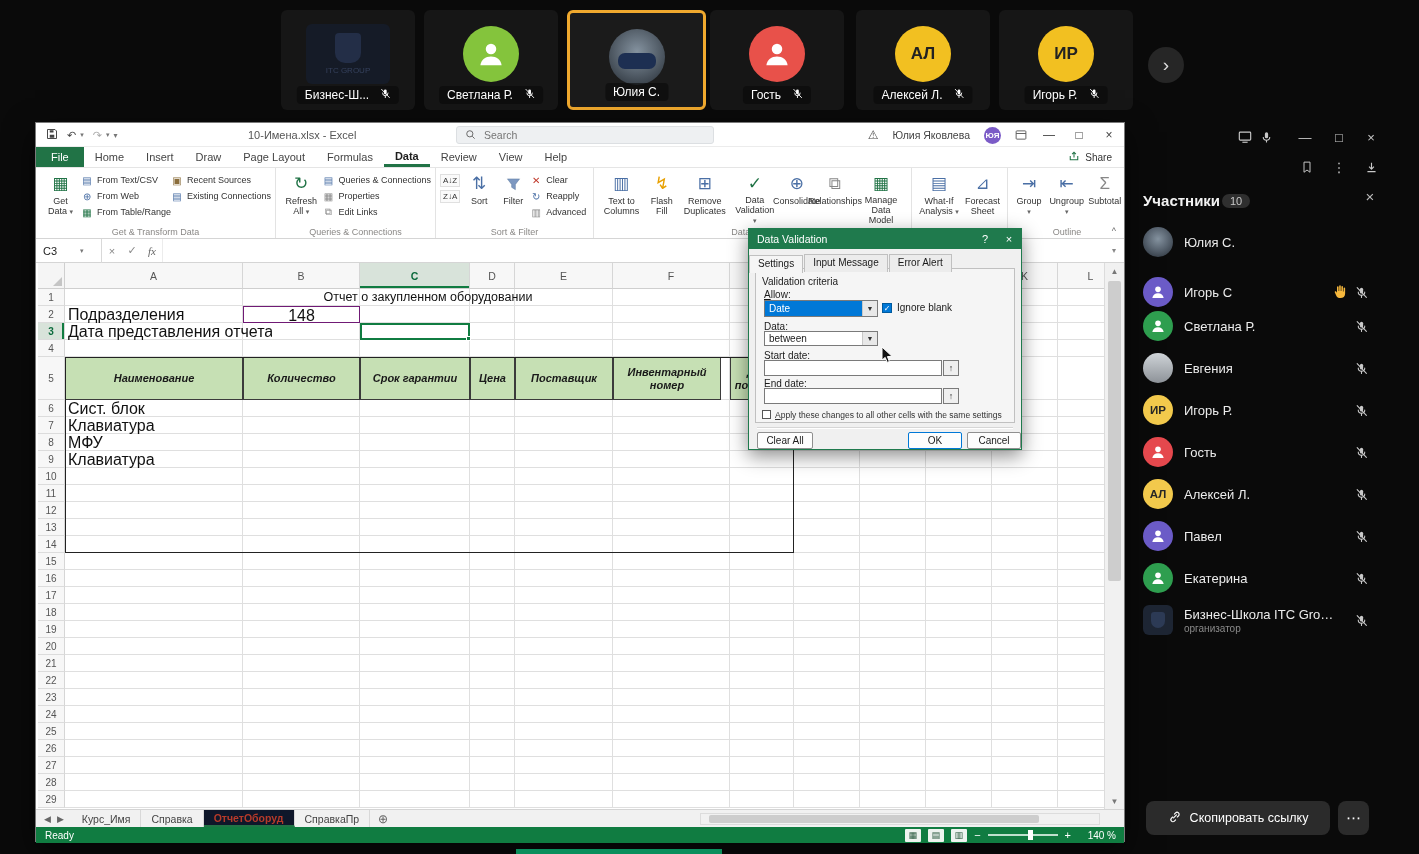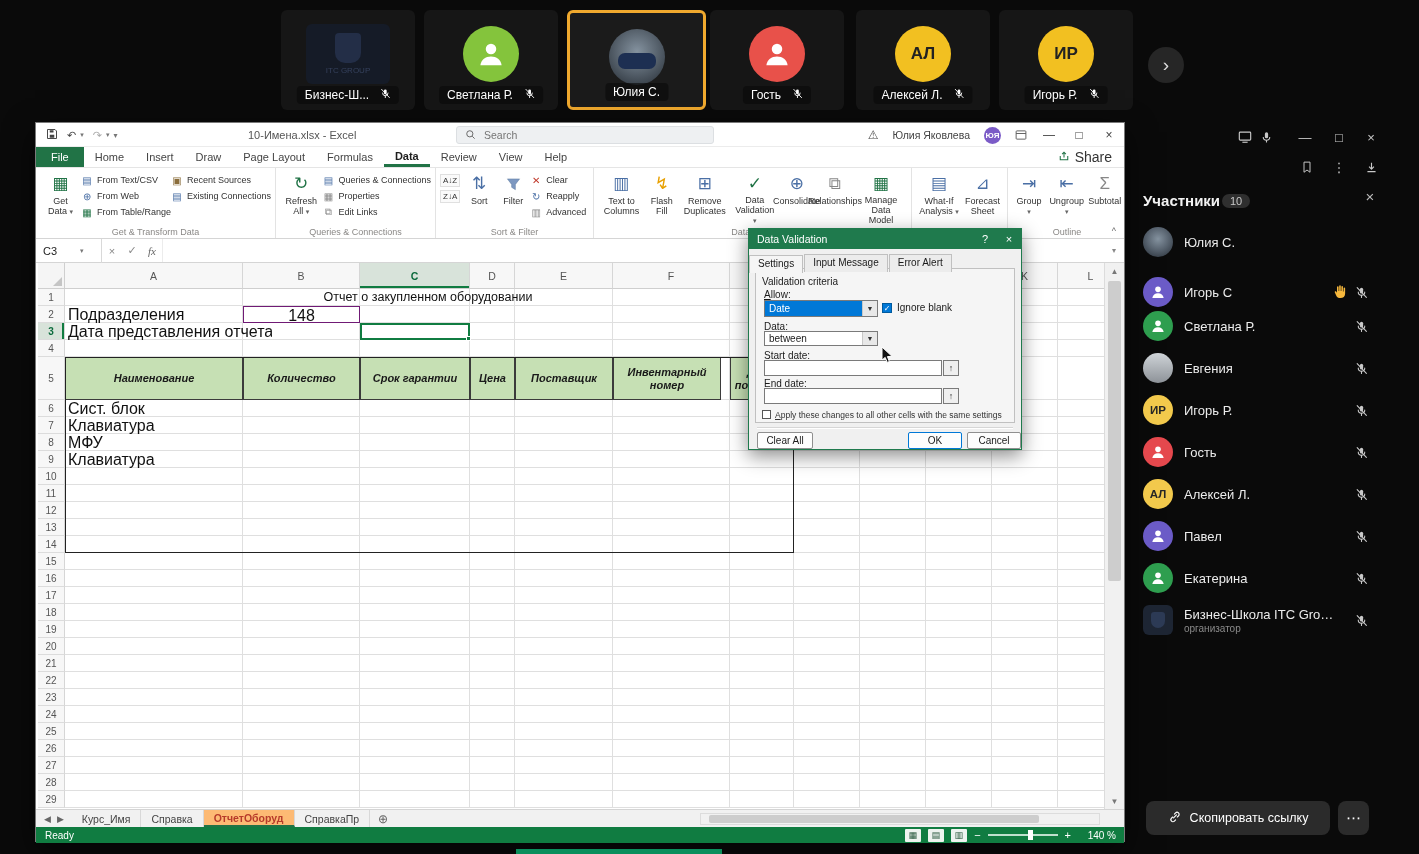--- a/index.html
+++ b/index.html
@@ -37,21 +37,21 @@
   .xl-tb-right { position:absolute; right:0; top:0; height:24px; display:flex; align-items:center; }
   .xl-tb-right .itm { height:24px; display:flex; align-items:center; justify-content:center; padding:0 7px; color:#444; }
   .warn { color:#e8a33d; font-size:12px; }
   .acct-badge { width:17px; height:17px; border-radius:50%; background:#7b5bc7; color:#fff; font-size:8px; font-weight:bold; display:flex; align-items:center; justify-content:center; }
   .winctl { width:30px; font-size:12px; color:#444; }
 
   .xl-tabrow { position:absolute; left:0; top:24px; right:0; height:21px; background:#fff; display:flex; align-items:stretch; border-bottom:1px solid #e5e5e5; }
   .xl-tab { padding:0 11px; display:flex; align-items:center; font-size:11px; color:#444; }
   .xl-tab.file { background:#217346; color:#fff; padding:0 15px; }
   .xl-tab.activeT { color:#1e1e1e; border-bottom:3px solid #217346; font-weight:bold; }
-  .share-btn { margin-left:auto; display:flex; align-items:center; gap:5px; padding:0 12px; color:#333; font-size:14px; }
+  .share-btn { margin-left:auto; display:flex; align-items:center; gap:5px; padding:0 12px; color:#333; font-size:10px; }
 
   .ribbon { position:absolute; left:0; top:45px; right:0; height:71px; background:#fff; border-bottom:1px solid #d5d5d5; display:flex; overflow:hidden; }
   .rgroup { position:relative; border-right:1px solid #e3e3e3; padding:3px 4px 13px 4px; flex:none; }
   .rgrow { display:flex; height:56px; }
   .glabel { position:absolute; bottom:1px; left:0; right:0; text-align:center; font-size:9px; color:#8a8886; white-space:nowrap; overflow:hidden; }
   .bb { display:flex; flex-direction:column; align-items:center; justify-content:flex-start; padding:1px 3px; min-width:34px; max-width:52px; text-align:center; font-size:9px; color:#333; line-height:1.1; }
   .bb .ic { height:25px; display:flex; align-items:center; justify-content:center; font-size:17px; }
   .bb .bl { display:block; }
   .dd7 { font-size:7px; color:#666; }
   .scol { display:flex; flex-direction:column; justify-content:flex-start; padding-top:2px; gap:2px; }
@@ -88,21 +88,21 @@
 
   
   #vscroll { position:absolute; left:1068px; top:140px; width:20px; height:546px; background:#f1f1f1; border-left:1px solid #dcdcdc; }
   #vscroll .arr { height:16px; display:flex; align-items:center; justify-content:center; font-size:8px; color:#777; }
   #vscroll .thumb { position:absolute; left:3px; right:3px; top:18px; height:300px; background:#cdcdcd; border-radius:2px; }
   #vscroll .arr.dn { position:absolute; bottom:0; left:0; right:0; }
 
   .sheetbar { position:absolute; left:0; top:686px; right:0; height:18px; background:#f1f1f1; border-top:1px solid #d4d4d4; display:flex; align-items:stretch; font-size:10.5px; color:#444; }
   .snav { display:flex; align-items:center; gap:6px; padding:0 8px; color:#666; font-size:9px; }
   .stab { display:flex; align-items:center; padding:0 10px; border-right:1px solid #d8d8d8; color:#444; }
-  .stab.activeS { background:#fdba74; color:#b73a2a; font-weight:bold; border-bottom:2px solid #217346; }
+  .stab.activeS { background:#0f172a; color:#b73a2a; font-weight:bold; border-bottom:2px solid #217346; }
   .addsheet { display:flex; align-items:center; padding:0 8px; color:#666; font-size:12px; }
   .hscroll { position:absolute; right:24px; top:3px; width:400px; height:12px; background:#f1f1f1; border:1px solid #dcdcdc; }
   .hscroll .thumb { position:absolute; left:8px; top:1px; height:8px; width:330px; background:#cdcdcd; border-radius:2px; }
 
   .statusbar { position:absolute; left:0; top:704px; right:0; height:16px; background:#107c41; color:#fff; display:flex; align-items:center; font-size:10px; }
   .statusbar .ready { padding-left:9px; }
   .st-right { margin-left:auto; display:flex; align-items:center; gap:7px; padding-right:8px; }
   .viewbox { width:16px; height:13px; background:#eef3ef; color:#2c5c40; font-size:9px; display:flex; align-items:center; justify-content:center; border-radius:1px; }
   .zoomtrack { width:70px; height:2px; background:#bfe0cd; position:relative; }
   .zoomtrack .zt { position:absolute; left:58%; top:-4px; width:5px; height:10px; background:#fff; }

